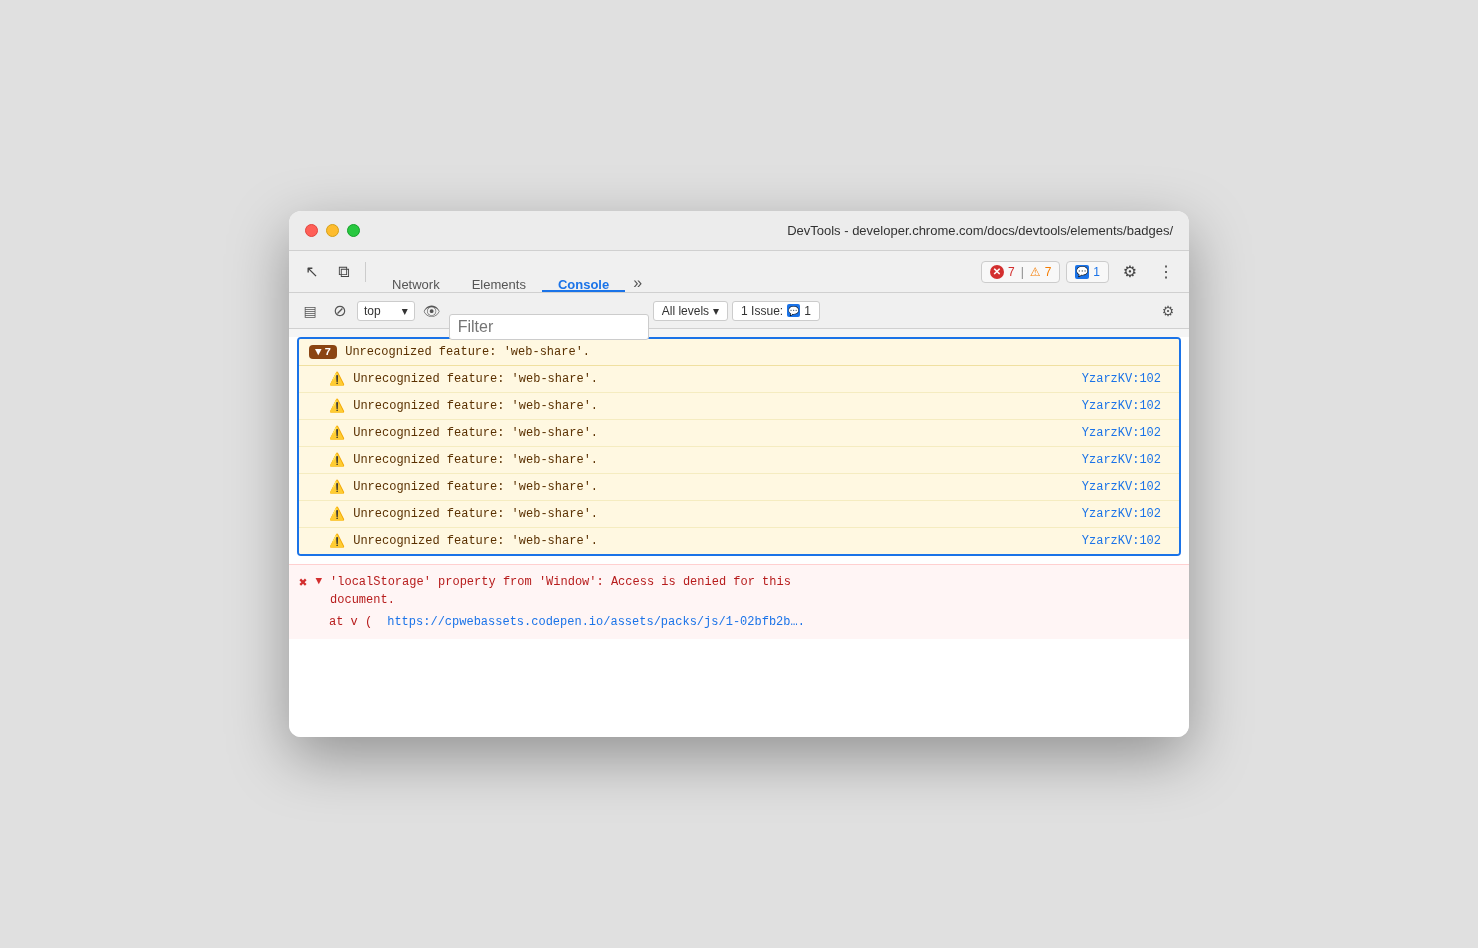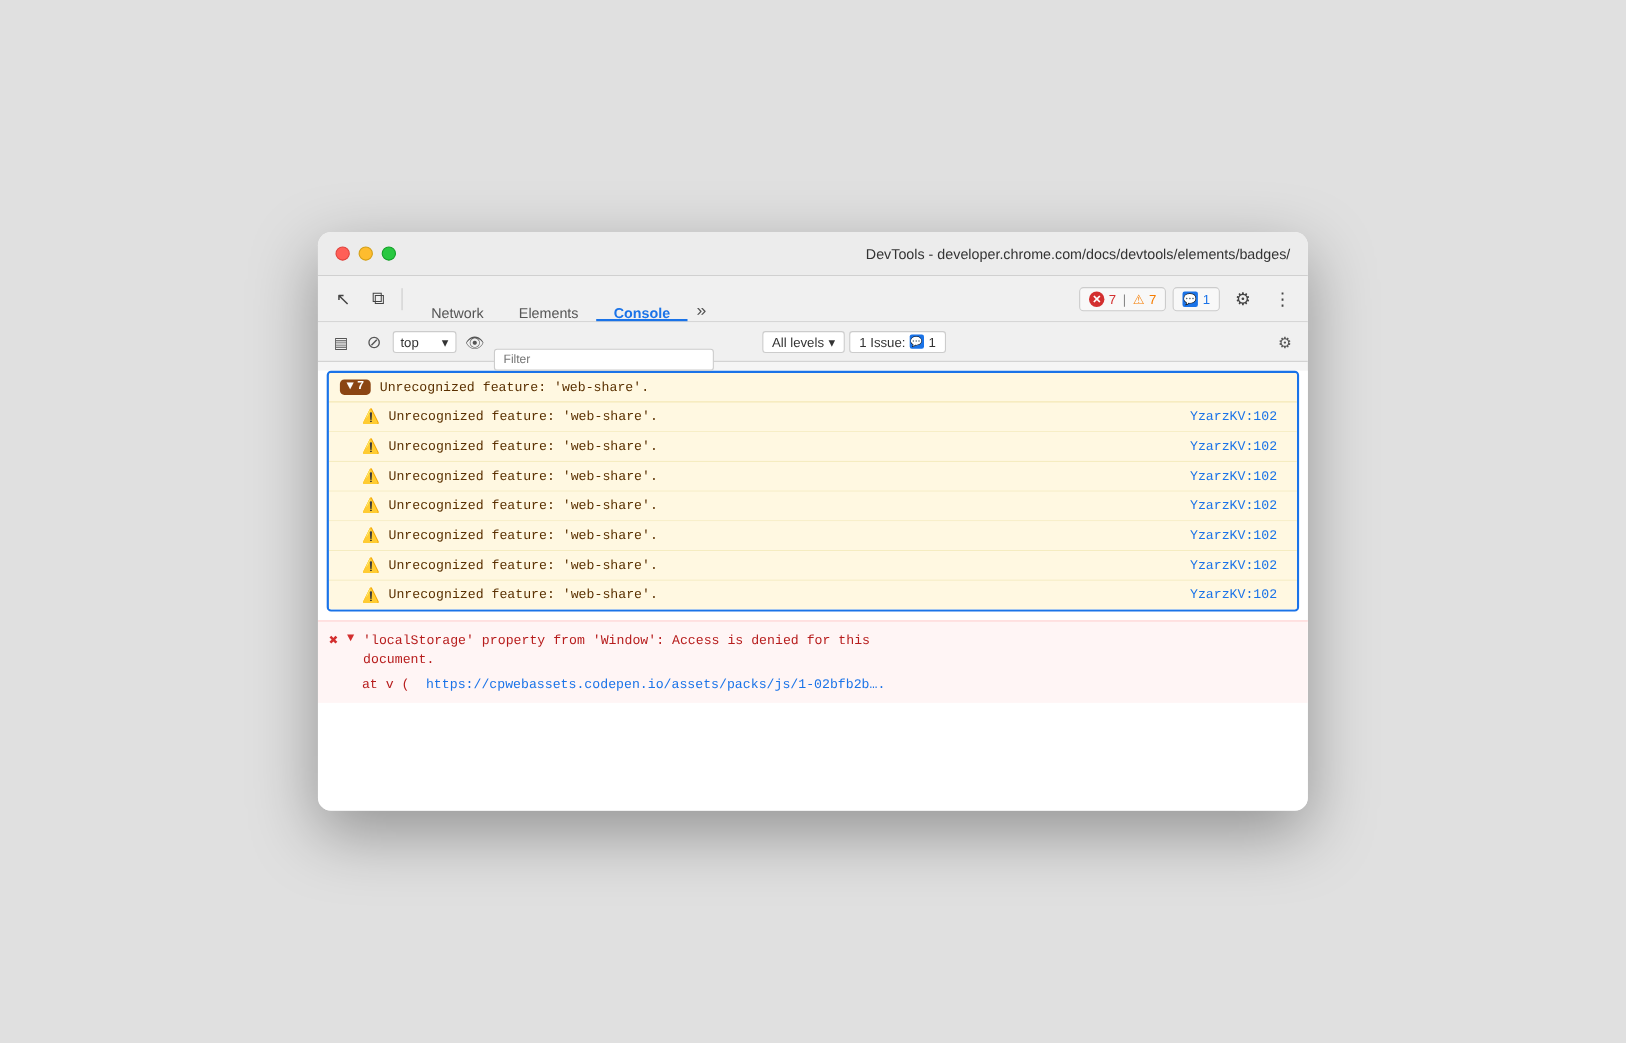--- a/index.html
+++ b/index.html
@@ -203,38 +203,37 @@
       gap: 21px;
       color: #333;
     }
 
     .filter-input {
       flex: 1;
       max-width: 200px;
       border: 1px solid #ccc;
       border-radius: 3px;
       padding: 3px 8px;
-      font-size: 11px;
+      font-size: 16px;
       background: white;
       color: #333;
       margin-top: 32px;
     }
 
     .levels-btn {
       display: flex;
       align-items: center;
       gap: 4px;
       border: 1px solid #ccc;
       border-radius: 3px;
       padding: 2px 8px;
       background: white;
       cursor: pointer;
       font-size: 12px;
       color: #333;
-      margin-left: 40px;
     }
 
     .issues-btn {
       display: flex;
       align-items: center;
       gap: 4px;
       border: 1px solid #ccc;
       border-radius: 3px;
       padding: 2px 8px;
       background: white;

